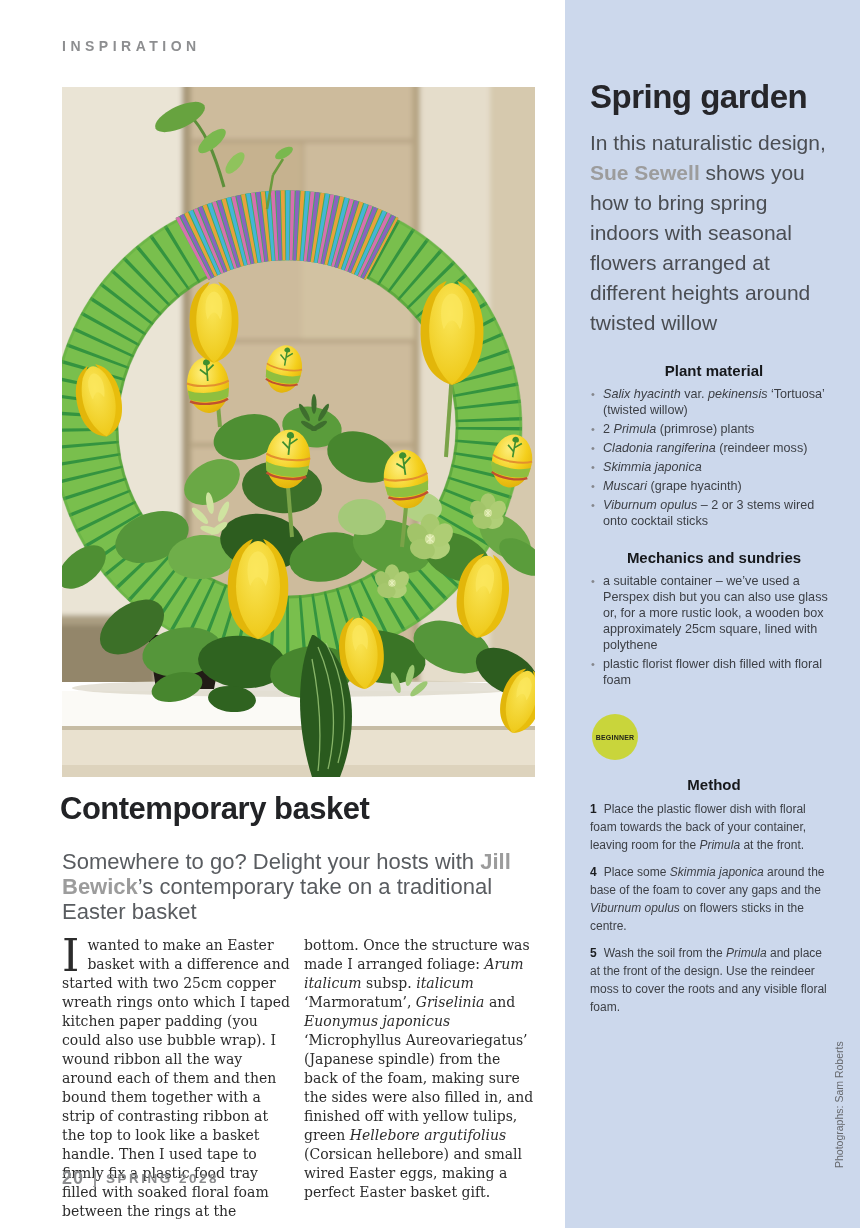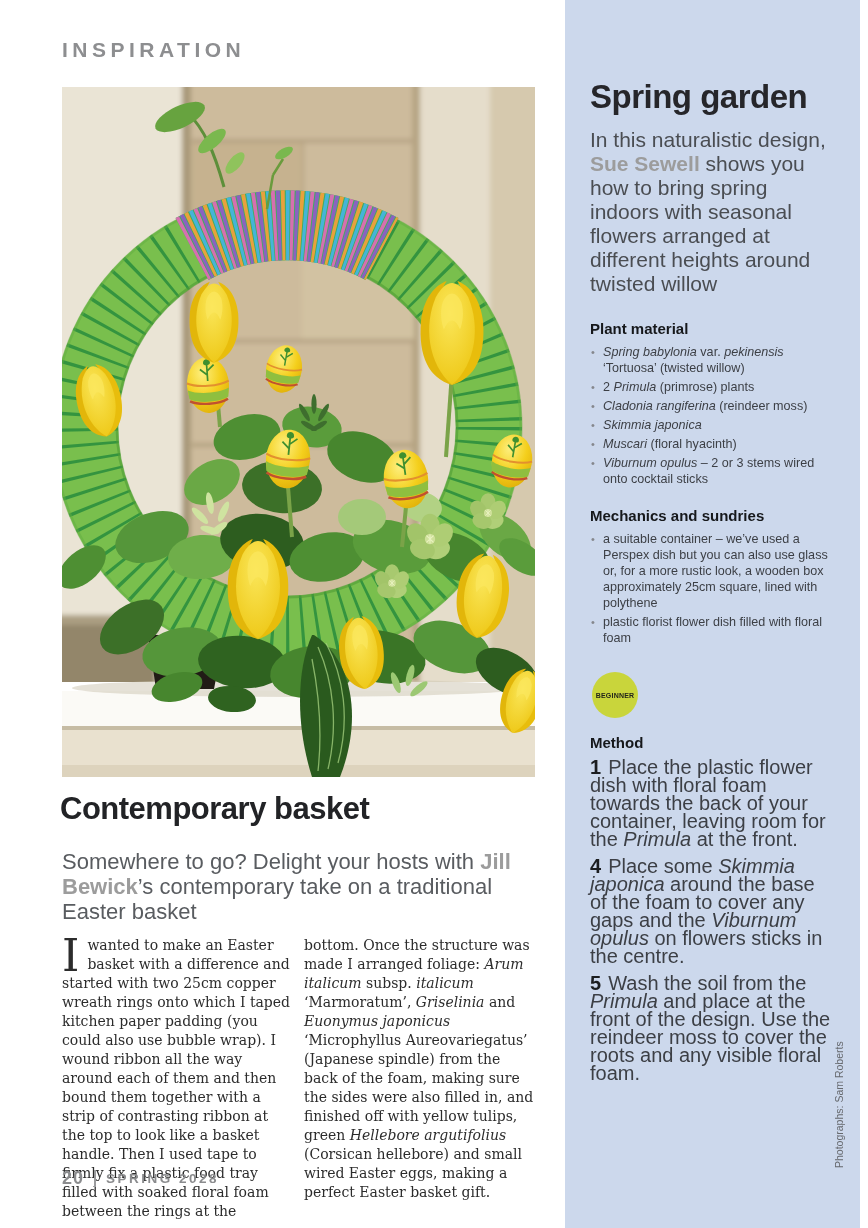--- a/index.html
+++ b/index.html
@@ -1,45 +1,45 @@
 <!DOCTYPE html>
 <html><head>
 <meta charset="utf-8">
 <style>
   html,body{margin:0;padding:0;}
   body{width:868px;height:1228px;background:#ffffff;font-family:"Liberation Sans",sans-serif;position:relative;overflow:hidden;}
   .page{position:relative;width:868px;height:1228px;background:#fff;}
 
   
-  .kicker{position:absolute;left:62px;top:38px;font-size:21px;font-weight:600;letter-spacing:4.5px;color:#8d8e90;}
+  .kicker{position:absolute;left:62px;top:38px;font-size:14px;font-weight:600;letter-spacing:4.5px;color:#8d8e90;}
   .photo{position:absolute;left:62px;top:87px;width:473px;height:690px;overflow:hidden;background:#e2dac8;}
   .article-title{position:absolute;left:60px;top:791px;margin:0;font-size:31px;font-weight:700;letter-spacing:-0.5px;color:#222326;}
   .standfirst{position:absolute;left:62px;top:849px;width:480px;margin:0;font-size:22px;line-height:25px;color:#595c60;}
   .bodycol{position:absolute;top:936px;width:233px;font-family:"DejaVu Serif",serif;font-size:14px;line-height:19px;color:#2c2c2c;text-align:left;}
   .bodycol1{left:62px;}
   .bodycol2{left:304px;}
   .dropcap{float:left;font-size:44px;line-height:34px;margin:3px 8px 0 0;color:#2c2c2c;}
   .it{font-style:italic;}
   .bd{font-weight:700;}
   .mut{color:#9c9c9c;}
   .footer{position:absolute;left:62px;top:1168px;display:flex;align-items:center;gap:10px;color:#8b8c8e;}
   .footer .num{font-weight:700;font-size:18px;letter-spacing:1px;}
   .footer .bar{width:2px;height:17px;background:#9a9b9d;}
   .footer .issue{font-weight:700;font-size:13.5px;letter-spacing:2.5px;}
 
   
   .sidebar{position:absolute;left:565px;top:0;width:295px;height:1228px;background:#ccd8ec;box-sizing:border-box;padding:78px 22px 0 25px;}
   .sb-title{margin:0 0 12px 0;font-size:33px;font-weight:700;letter-spacing:-0.5px;color:#26262a;}
-  .sb-intro{margin:0 0 24px 0;font-size:21px;line-height:24px;color:#4a4d52;width:238px;}
-  .sb-h3{margin:20px 0 7px 0;font-size:15px;font-weight:700;color:#16181b;}
+  .sb-intro{margin:0 0 24px 0;font-size:21px;line-height:30px;color:#4a4d52;width:238px;}
+  .sb-h3{margin:20px 0 7px 0;font-size:15px;font-weight:700;color:#16181b;text-align:center;}
   .sb-list{list-style:none;margin:0;padding:0;font-size:12.6px;line-height:16px;color:#3c3f45;width:248px;}
   .sb-list li{position:relative;padding-left:13px;margin-bottom:3px;}
   .sb-list li::before{content:"\2022";position:absolute;left:1px;top:0;color:#85878c;font-size:11px;}
   .badge{width:46px;height:46px;border-radius:50%;display:flex;align-items:center;justify-content:center;margin:26px 0 16px 2px;font-size:7px;font-weight:700;letter-spacing:0.2px;color:#23251a;}
-  .step{margin:0 0 9px 0;font-size:20px;line-height:18px;color:#3c3f45;width:244px;}
+  .step{margin:0 0 9px 0;font-size:12px;line-height:18px;color:#3c3f45;width:244px;}
   .stepnum{font-weight:700;color:#1b1d20;margin-right:7px;}
   .credit{position:absolute;left:833px;top:1018px;height:150px;writing-mode:vertical-rl;transform:rotate(180deg);font-size:10.5px;color:#66696e;white-space:nowrap;}
 </style>
 </head>
 <body>
 
 <div class="page">
 
   <div class="kicker">INSPIRATION</div>
 
@@ -241,25 +241,25 @@
     <span class="bar"></span>
     <span class="issue">SPRING 2028</span>
   </div>
 
   <aside class="sidebar">
     <h1 class="sb-title">Spring garden</h1>
     <p class="sb-intro"><span>In this naturalistic design, </span><span class="bd mut">Sue Sewell</span><span> shows you how to bring spring indoors with seasonal flowers arranged at different heights around twisted willow</span></p>
 
     <h3 class="sb-h3">Plant material</h3>
     <ul class="sb-list">
-      <li><span class="it">Spring babylonia</span><span> var. </span><span class="it">pekinensis</span><span> ‘Tortuosa’ (twisted willow)</span></li>
+      <li><span class="it">Salix hyacinth</span><span> var. </span><span class="it">pekinensis</span><span> ‘Tortuosa’ (twisted willow)</span></li>
       <li><span>2 </span><span class="it">Primula</span><span> (primrose) plants</span></li>
       <li><span class="it">Cladonia rangiferina</span><span> (reindeer moss)</span></li>
       <li><span class="it">Skimmia japonica</span></li>
-      <li><span class="it">Muscari</span><span> (floral hyacinth)</span></li>
+      <li><span class="it">Muscari</span><span> (grape hyacinth)</span></li>
       <li><span class="it">Viburnum opulus</span><span> – 2 or 3 stems wired onto cocktail sticks</span></li>
     </ul>
 
     <h3 class="sb-h3">Mechanics and sundries</h3>
     <ul class="sb-list">
       <li><span>a suitable container – we’ve used a Perspex dish but you can also use glass or, for a more rustic look, a wooden box approximately 25cm square, lined with polythene</span></li>
       <li><span>plastic florist flower dish filled with floral foam</span></li>
     </ul>
 
     <div class="badge" style="background: rgb(201, 213, 59);">BEGINNER</div>

